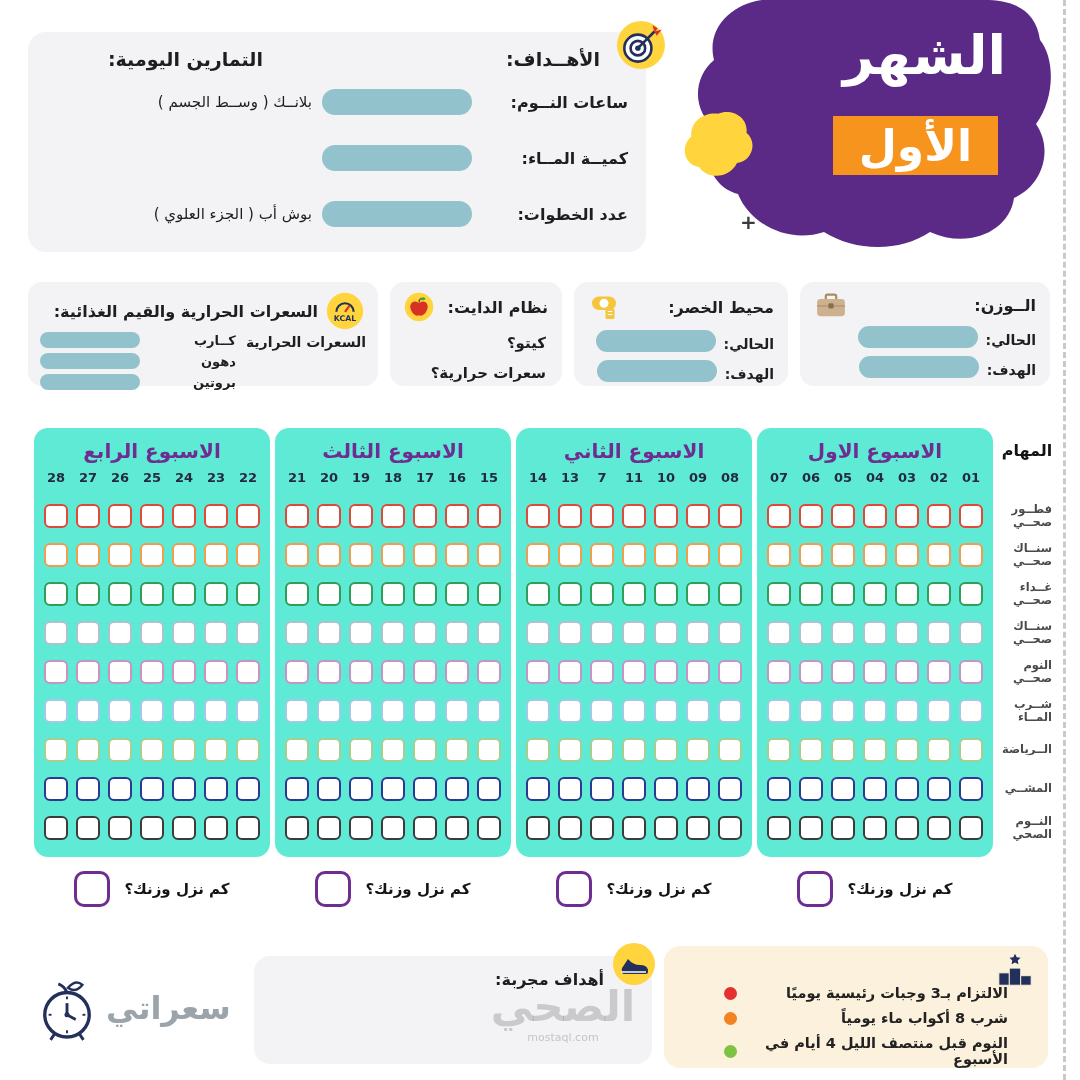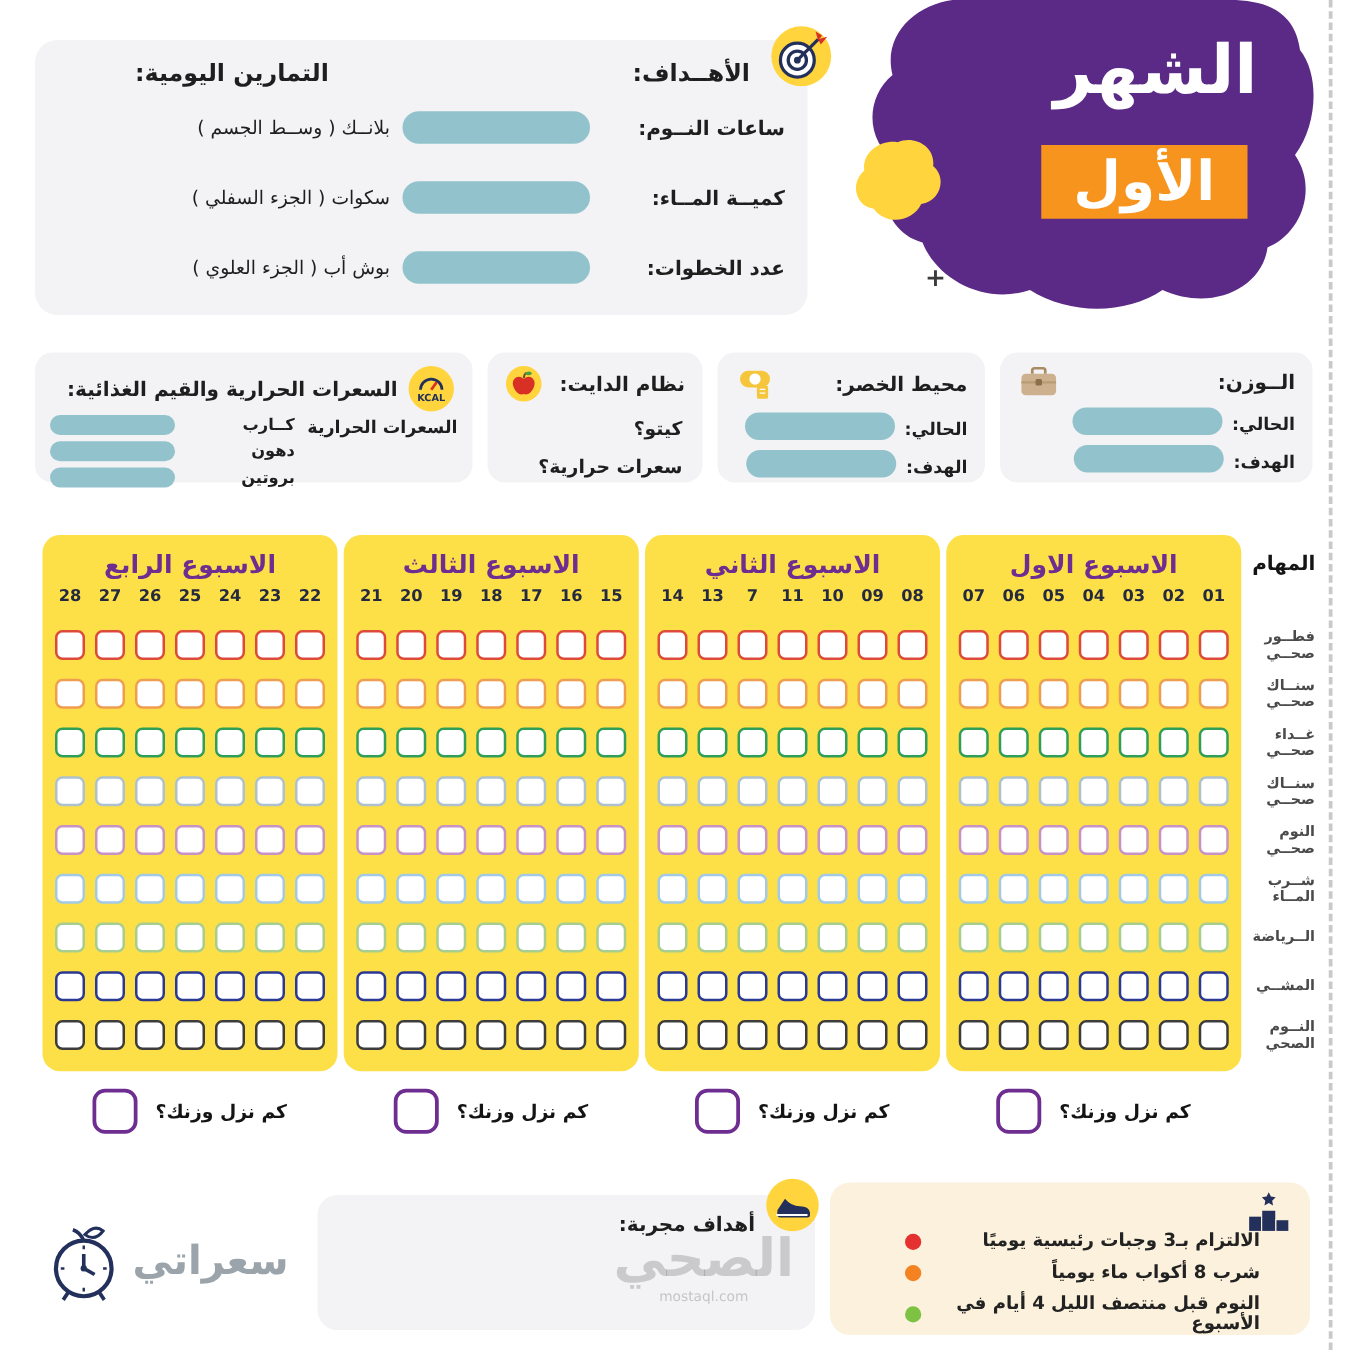--- a/index.html
+++ b/index.html
@@ -51,21 +51,21 @@
   .pill-xs { width:100px; height:16px; border-radius:8px; margin:0; }
 
   
   .tracker { position:absolute; top:428px; right:24px; left:28px; display:flex; gap:5px; }
   .tasks-col { width:58px; padding-top:8px; flex:none; }
   .tasks-heading { height:34px; line-height:30px; font-size:16px; font-weight:bold; text-align:center; color:#141414; }
   .tasks-days-spacer { height:26px; }
   .task-label { height:39px; display:flex; flex-direction:column; justify-content:center;
                 font-size:11.5px; font-weight:bold; color:#4A4A4A; line-height:12.5px; text-align:right; padding-right:4px; }
   .week-col { width:236px; flex:none; }
-  .week-panel { width:236px; background:#fde047; border-radius:14px; padding:8px 10px 10px; }
+  .week-panel { width:236px; background:#5eead4; border-radius:14px; padding:8px 10px 10px; }
   .week-title { height:34px; line-height:30px; text-align:center; font-size:20px; font-weight:bold; color:#6E2D90; }
   .days-row { display:flex; justify-content:space-between; height:24px; margin-bottom:2px; }
   .day-num { width:24px; text-align:center; font-size:13px; font-weight:bold; color:#262A3E; }
   .check-row { display:flex; justify-content:space-between; align-items:center; height:39px; }
   .checkbox { width:24px; height:24px; background:#fff; border:2px solid #999; border-radius:6px; }
   .question-row { margin-top:12px; height:40px; display:flex; align-items:center; justify-content:center; gap:14px; }
   .q-text { font-size:15px; font-weight:bold; color:#141414; }
   .q-box { width:36px; height:36px; border:3px solid #6E2D90; border-radius:10px; background:#fff; }
 
   
@@ -127,21 +127,20 @@
     </div>
     <div class="goals-rows">
         <div class="goal-row">
           <div class="goal-label">ساعات النــوم:</div>
           <div class="pill"></div>
           <div class="exercise-label">بلانــك ( وســط الجسم )</div>
         </div>
         <div class="goal-row">
           <div class="goal-label">كميــة المــاء:</div>
           <div class="pill"></div>
-          <div class="exercise-label">سكوات ( الجزء السفلي )</div>
         </div>
         <div class="goal-row">
           <div class="goal-label">عدد الخطوات:</div>
           <div class="pill"></div>
           <div class="exercise-label">بوش أب ( الجزء العلوي )</div>
         </div>
       </div>
   </div>
 
   <div class="stats-row">

